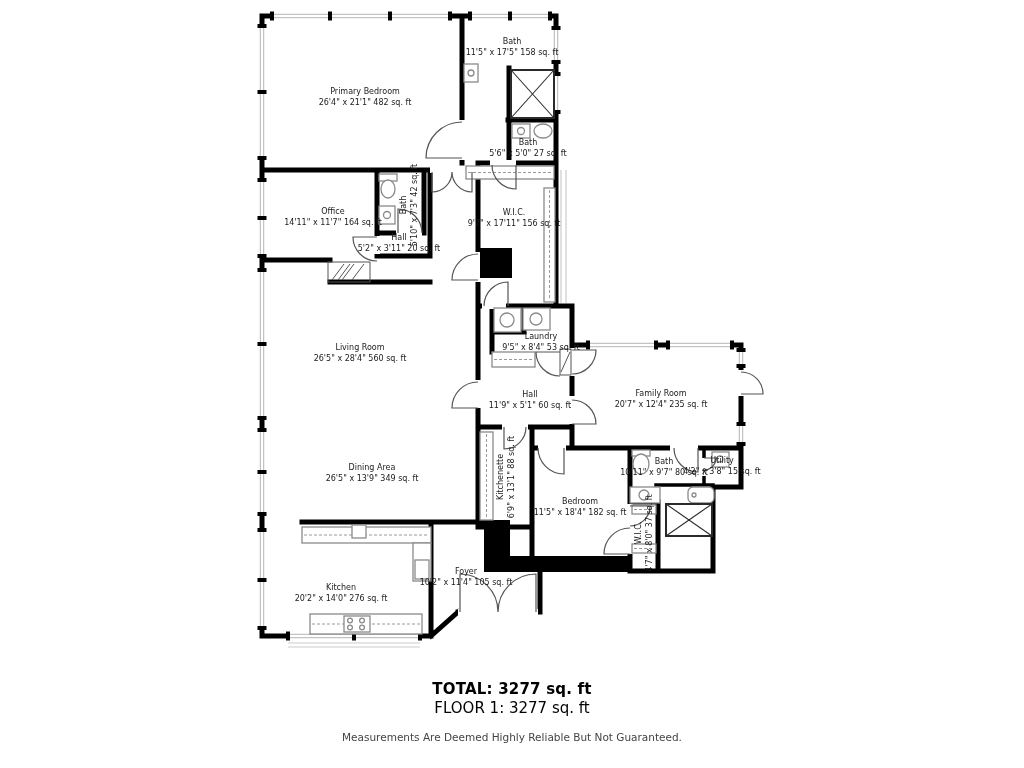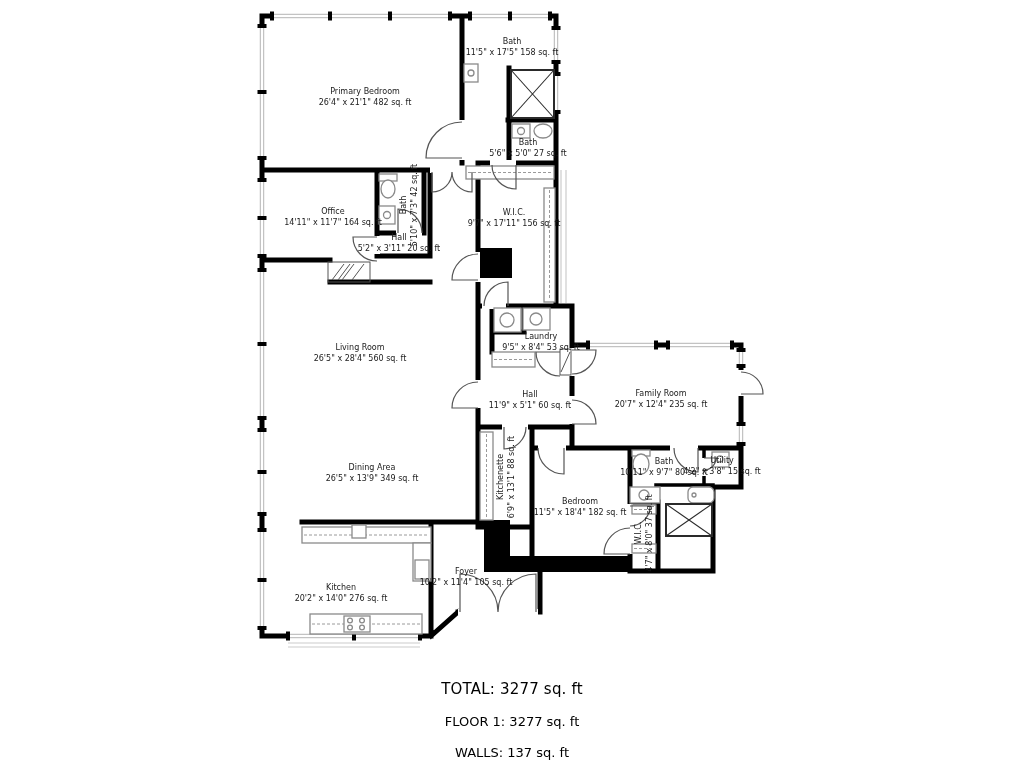--- a/index.html
+++ b/index.html
@@ -1,22 +1,22 @@
 <!DOCTYPE html>
 <html><head>
 <meta charset="utf-8">
 <style>
   html,body{margin:0;padding:0;background:#ffffff;}
   .stage{position:relative;width:1024px;height:768px;background:#fff;overflow:hidden;
          font-family:"DejaVu Sans","Liberation Sans",sans-serif;}
   svg text{font-family:"DejaVu Sans","Liberation Sans",sans-serif;fill:#1a1a1a;}
   .room-name,.room-dims{font-size:8px;}
   .summary{position:absolute;left:0;top:680px;width:1024px;text-align:center;color:#000;}
-  .summary .total{font-size:15px;font-weight:normal;letter-spacing:.2px;}
-  .summary .line{font-size:13px;margin-top:16px;}
+  .summary .total{font-size:15px;font-weight:bold;letter-spacing:.2px;}
+  .summary .line{font-size:15px;margin-top:1px;}
   .summary .disclaimer{font-size:10.5px;color:#444;margin-top:14px;}
   .wall{stroke:#000;stroke-width:5;fill:none;stroke-linecap:square;}
   .wall-thin{stroke:#000;stroke-width:3.5;fill:none;stroke-linecap:square;}
   .gap{fill:#fff;stroke:none;}
   .win-line{stroke:#b5b5b5;stroke-width:1;}
   .tick{fill:#000;}
   .door{stroke:#555;stroke-width:1.2;fill:none;}
   .fix{stroke:#8a8a8a;stroke-width:1.3;fill:#fff;}
   .fix-dark{stroke:#2a2a2a;stroke-width:2;fill:#fff;}
   .fix-x{stroke:#2a2a2a;stroke-width:1.1;fill:none;}
@@ -394,16 +394,15 @@
       <text class="room-name" x="466" y="574">Foyer</text>
       <text class="room-dims" x="466" y="585">10'2" x 11'4" 105 sq. ft</text>
     </g>
   </g>
 </svg>
 
   
   <div class="summary">
     <div class="total">TOTAL: 3277 sq. ft</div>
     <div class="line">FLOOR 1: 3277 sq. ft</div>
-    <div class="line">WALLS: 137 sq. ft</div>
     <div class="disclaimer">Measurements Are Deemed Highly Reliable But Not Guaranteed.</div>
   </div>
 </div>
 
 </body></html>

